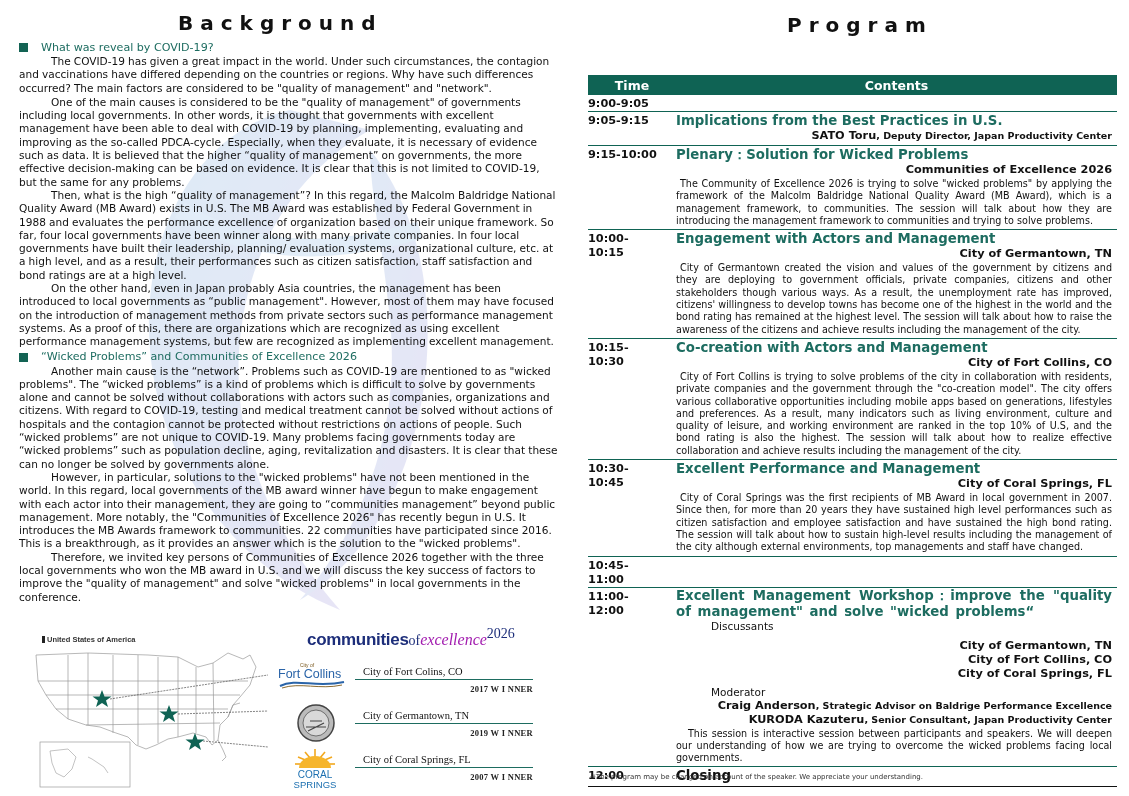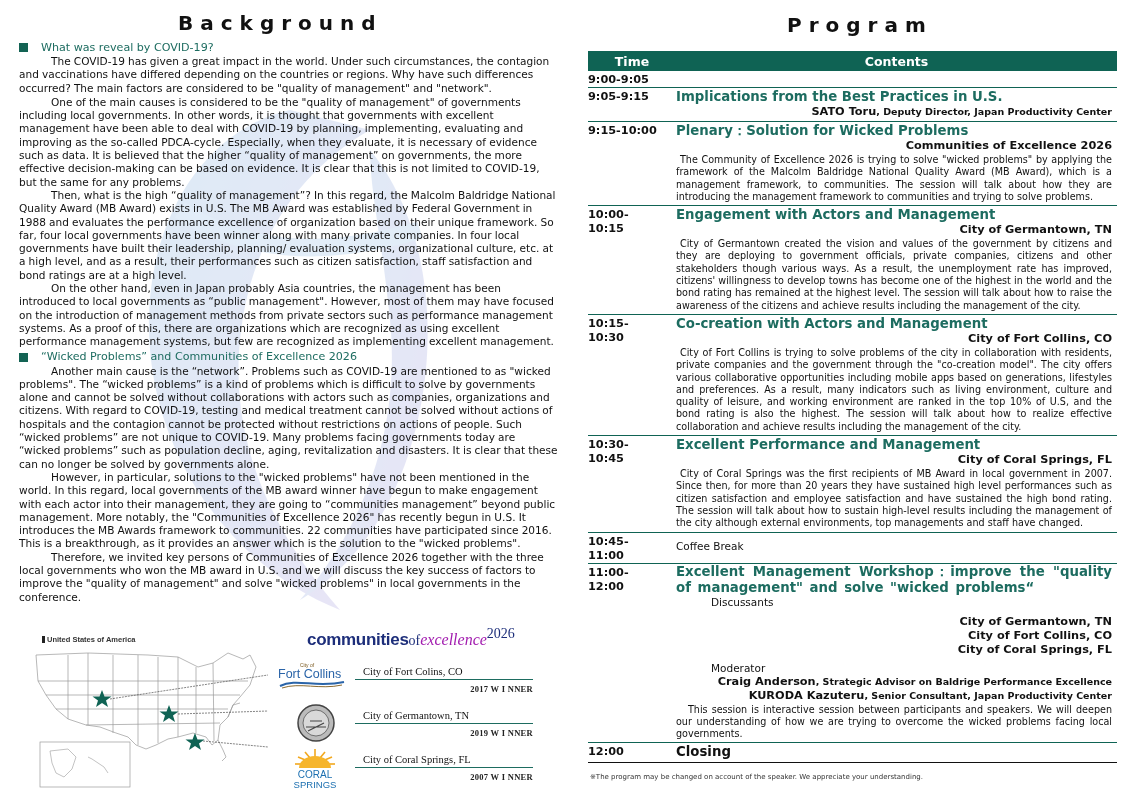--- a/index.html
+++ b/index.html
@@ -45,21 +45,21 @@
   .logo { position: absolute; }
   .logo-fc { left: 276px; top: 660px; width: 72px; height: 30px; }
   .logo-gt { left: 296px; top: 703px; width: 40px; height: 40px; }
   .logo-cs { left: 287px; top: 746px; width: 56px; height: 46px; }
 
   
   .prog-title { left: 787px; top: 13px; }
   .prog { position: absolute; left: 588px; top: 51px; width: 529px; }
   .prog-head {
     display: flex; background: #0f6354; color: #fff; font-weight: bold; font-size: 12.5px;
-    height: 20px; align-items: center;
+    height: 20px; align-items: center; margin-top: 24px;
   }
   .prog-head .th-time { width: 88px; text-align: center; }
   .prog-head .th-content { flex: 1; text-align: center; }
   .row { display: flex; border-bottom: 1.5px solid #0f6354; }
   .row:last-of-type { border-bottom: 1.5px solid #111; }
   .row .time {
     width: 88px; font-weight: bold; font-size: 11.3px; text-align: left; color: #111;
     padding-top: 2px; line-height: 14px; flex-shrink: 0;
   }
   .row .content { flex: 1; padding-right: 5px; padding-bottom: 2px; }
@@ -249,23 +249,20 @@
       <div class="speaker">City of Coral Springs, FL</div>
       <div class="desc indent">City of Coral Springs was the first recipients of MB Award in local government in 2007. Since then, for more than 20 years they have sustained high level performances such as citizen satisfaction and employee satisfaction and have sustained the high bond rating. The session will  talk about how to sustain high-level results including the management of the city although external environments, top managements and staff have changed.</div>
     </div>
   </div>
 
   <div class="row">
     <div class="time">
         <div>10:45-</div>
         <div>11:00</div>
       </div>
-    <div class="content">
-      <div class="plain">Coffee Break</div>
-    </div>
   </div>
 
   <div class="row">
     <div class="time">
         <div>11:00-</div>
         <div>12:00</div>
       </div>
     <div class="content">
       <div class="t-green wrap">Excellent Management Workshop：improve the "quality of management" and solve "wicked problems“</div>
       <div class="role-label">Discussants</div>

